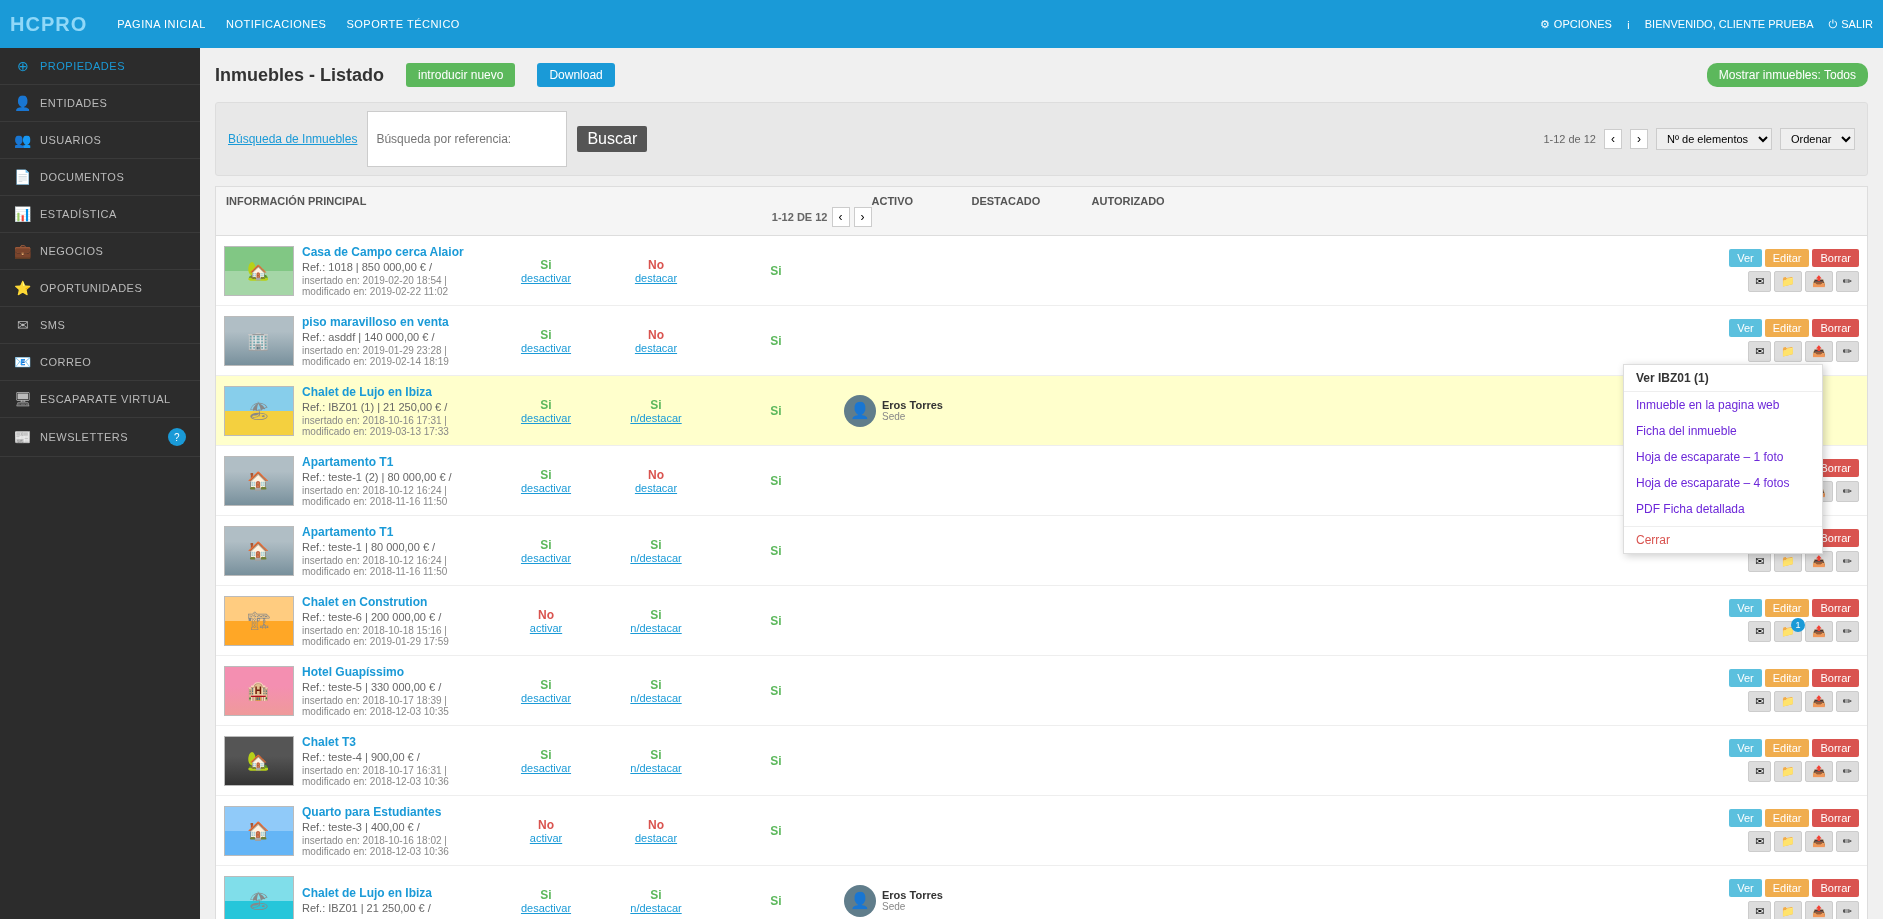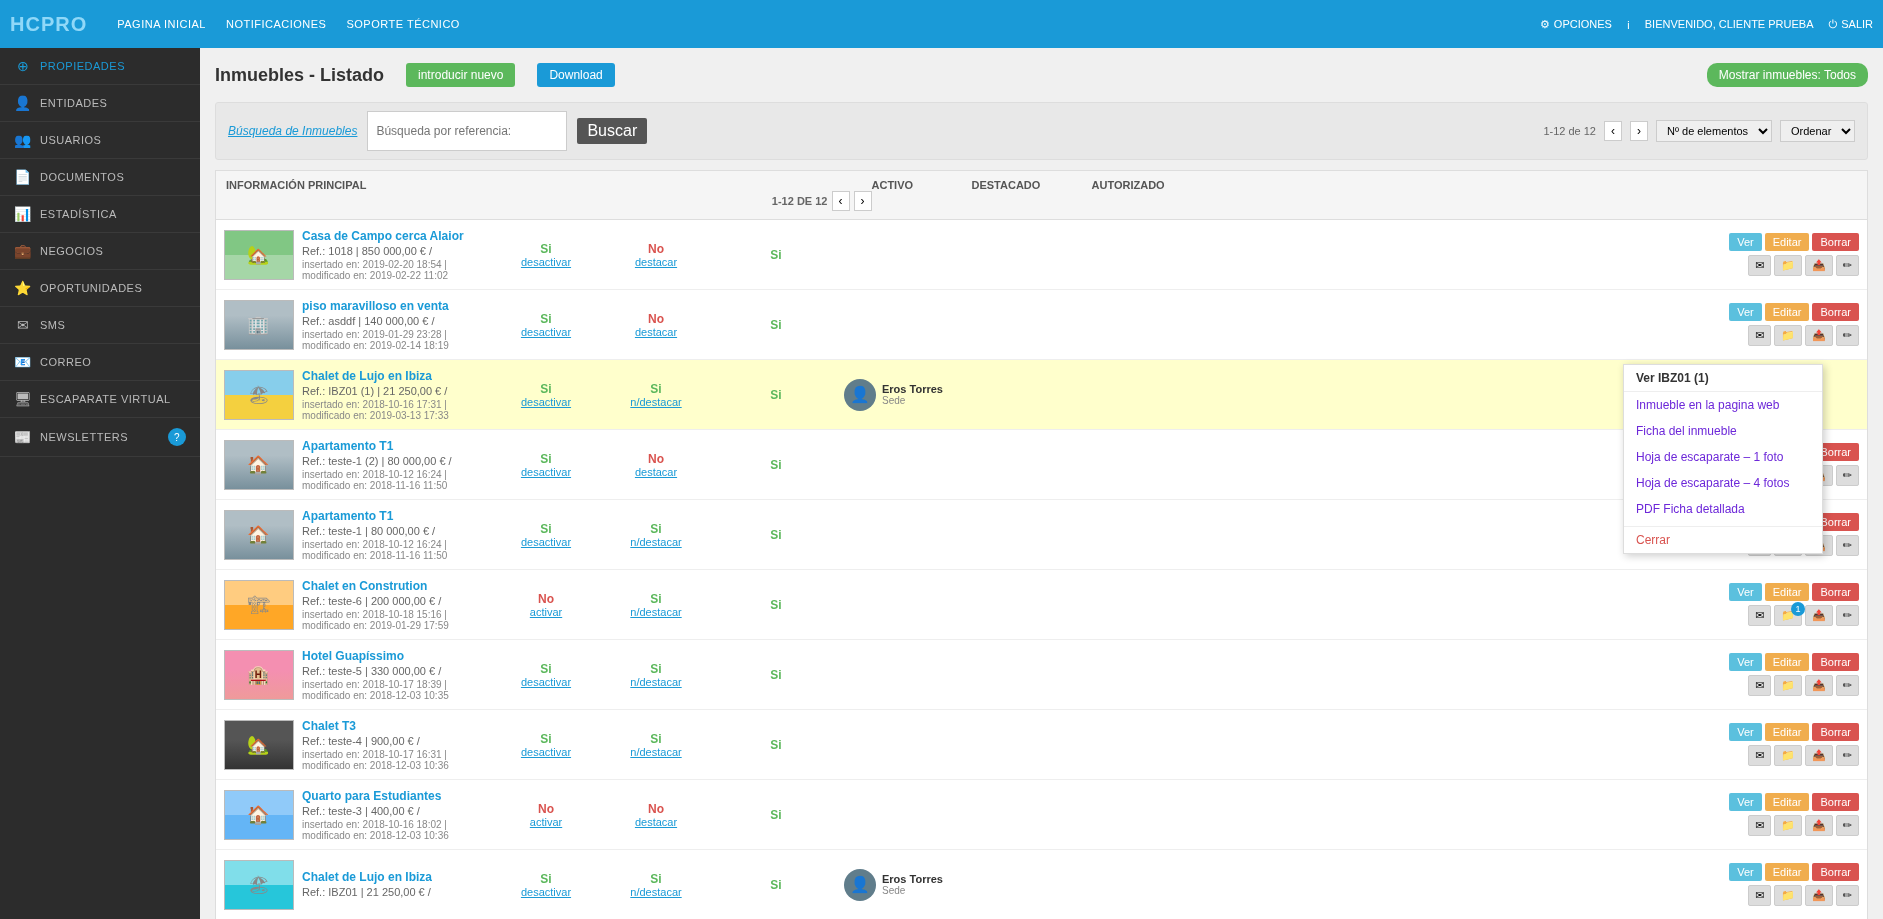--- a/index.html
+++ b/index.html
@@ -154,25 +154,24 @@
       align-items: center;
       gap: 10px;
       margin-bottom: 10px;
       border-radius: 3px;
     }
     .search-bar a {
       color: #1a9ad7;
       text-decoration: underline;
       font-size: 12px;
       cursor: pointer;
-      font-style: italic;
     }
     .search-input {
       border: 1px solid #ccc;
-      padding: 12px 8px;
+      padding: 20px 8px;
       font-size: 12px;
       width: 200px;
     }
     .btn-buscar {
       background: #555;
       color: white;
       border: none;
       padding: 4px 10px;
       cursor: pointer;
       font-size: 16px;

